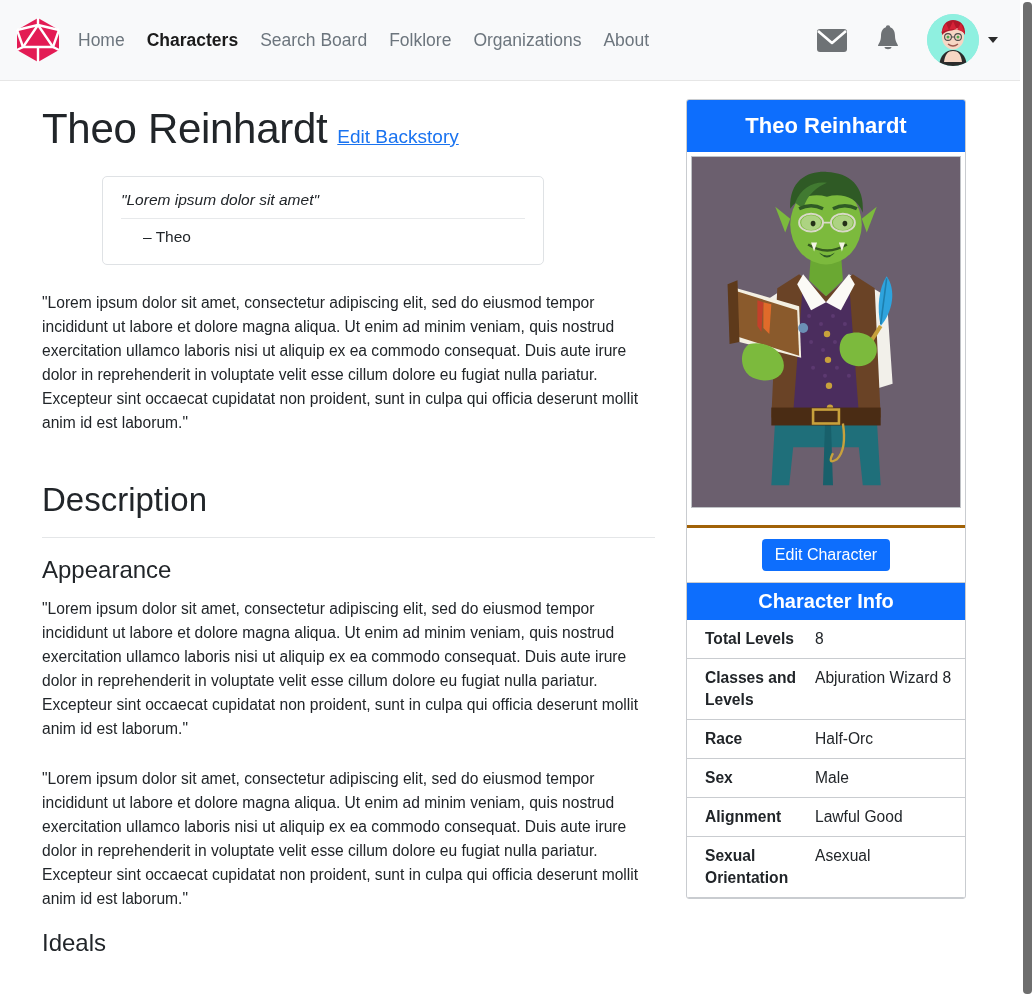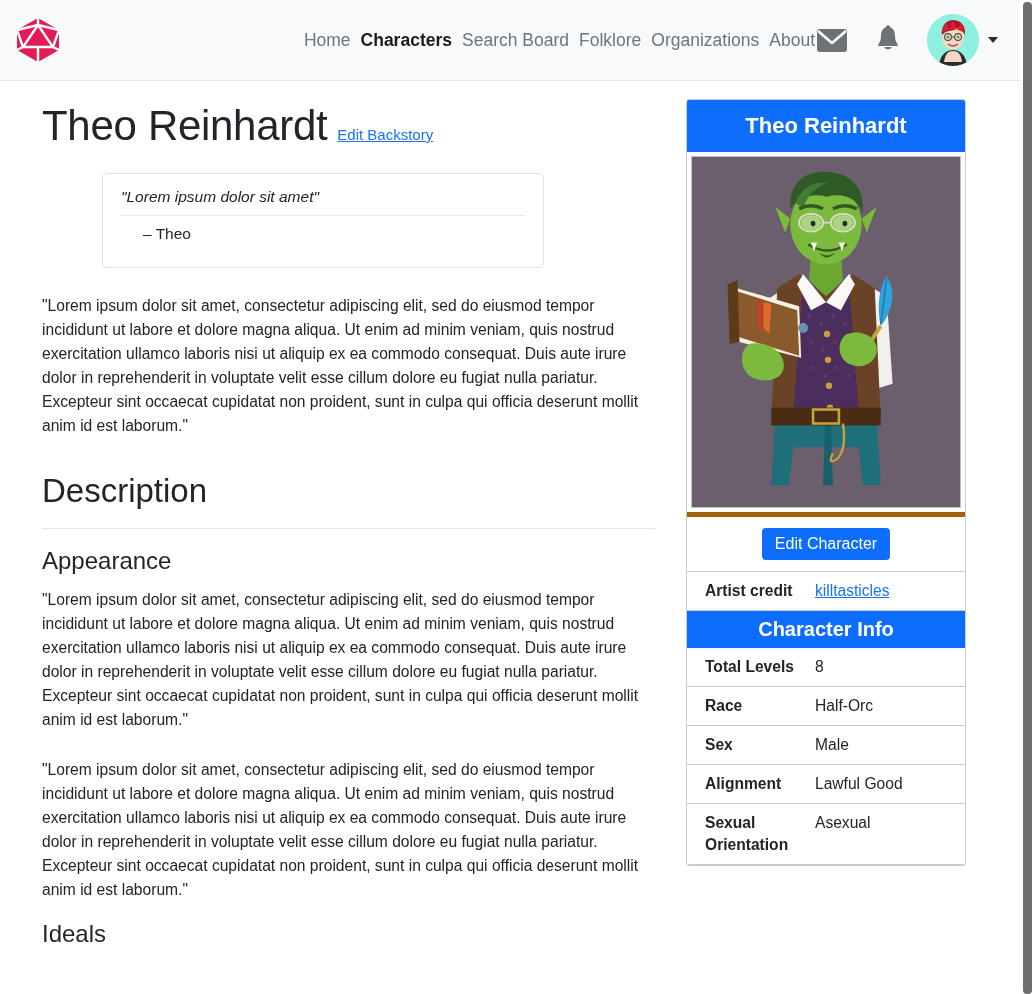--- a/index.html
+++ b/index.html
@@ -24,23 +24,22 @@
   }
   .brand {
     width: 52px; height: 52px;
     display: flex; align-items: center; justify-content: center;
     flex: 0 0 auto;
     margin-right: 14px;
   }
   .nav-links {
     display: flex;
     align-items: center;
-    gap: 10px;
+    gap: 22px;
     flex: 1 1 auto;
-    justify-content: flex-end;
   }
   .nav-link {
     font-size: 17.5px;
     color: #6c757d;
     text-decoration: none;
     white-space: nowrap;
     cursor: pointer;
   }
   .nav-link.active {
     color: #1b1b1b;
@@ -106,21 +105,21 @@
     line-height: 1.2;
     color: #212529;
     letter-spacing: -0.3px;
   }
   a.link {
     color: #1a73f0;
     text-decoration: underline;
     cursor: pointer;
   }
   .edit-backstory {
-    font-size: 15px;
+    font-size: 19px;
     margin-top: 27px;
   }
 
   
   .quote-card {
     margin: 22px 0 0 60px;
     width: 442px;
     border: 1px solid #dfe2e5;
     border-radius: 5px;
     background: #fff;
@@ -130,35 +129,35 @@
     font-style: italic;
     font-size: 15.5px;
     color: #212529;
     padding-bottom: 9px;
     border-bottom: 1px solid #e7e9eb;
     margin: 0;
   }
   .quote-author {
     font-size: 15.5px;
     color: #212529;
-    margin: 9px 0 8px 22px;
+    margin: 9px 0 2px 22px;
   }
 
   
   .body-text {
     font-size: 15.6px;
     line-height: 24px;
     color: #212529;
     margin: 26px 0 0 0;
     max-width: 615px;
   }
   h2.section-title {
     font-size: 33px;
     font-weight: 400;
-    margin: 32px 0 0 0;
+    margin: 44px 0 0 0;
     line-height: 1.25;
     color: #212529;
   }
   .section-rule {
     border: 0;
     border-top: 1px solid #e4e6e8;
     margin: 16px 0 0 0;
     width: 613px;
   }
   h3.sub-title {
@@ -193,22 +192,23 @@
   }
   .portrait {
     width: 270px; height: 352px;
     display: block;
     border: 1px solid #bfc2c6;
     background: #6b5f6e;
   }
   .edit-btn-cell {
     text-align: center;
     padding: 11px 6px;
-    border-top: 5px solid #a16207;
+    border-top: 3px solid #a16207;
     border-bottom: 1px solid #c9ccd0;
+    margin-top: 13px;
   }
   .btn-primary {
     display: inline-block;
     background: #0d6efd;
     color: #fff;
     border: none;
     border-radius: 4px;
     font-size: 16px;
     padding: 7px 13px;
     cursor: pointer;
@@ -453,34 +453,32 @@
           <path d="M152 268 Q156 294 146 304 Q136 310 142 298" stroke="#c8a13c" stroke-width="2.4" fill="none"></path>
         </svg>
       </div>
 
       <div class="edit-btn-cell">
         <button class="btn-primary">Edit Character</button>
       </div>
 
       <table class="info">
         <tbody>
-            <tr>
-          <td class="k">Artist credit</td>
-          <td class="v">
-            <a>killtasticles</a>
-          </td>
-        </tr>
         <tr class="band">
           <td colspan="2">Character Info</td>
         </tr>
         <tr>
           <td class="k">Total Levels</td>
           <td class="v">8</td>
         </tr>
         <tr>
+          <td class="k">Classes and Levels</td>
+          <td class="v">Abjuration Wizard 8</td>
+        </tr>
+        <tr>
           <td class="k">Race</td>
           <td class="v">Half-Orc</td>
         </tr>
         <tr>
           <td class="k">Sex</td>
           <td class="v">Male</td>
         </tr>
         <tr>
           <td class="k">Alignment</td>
           <td class="v">Lawful Good</td>

